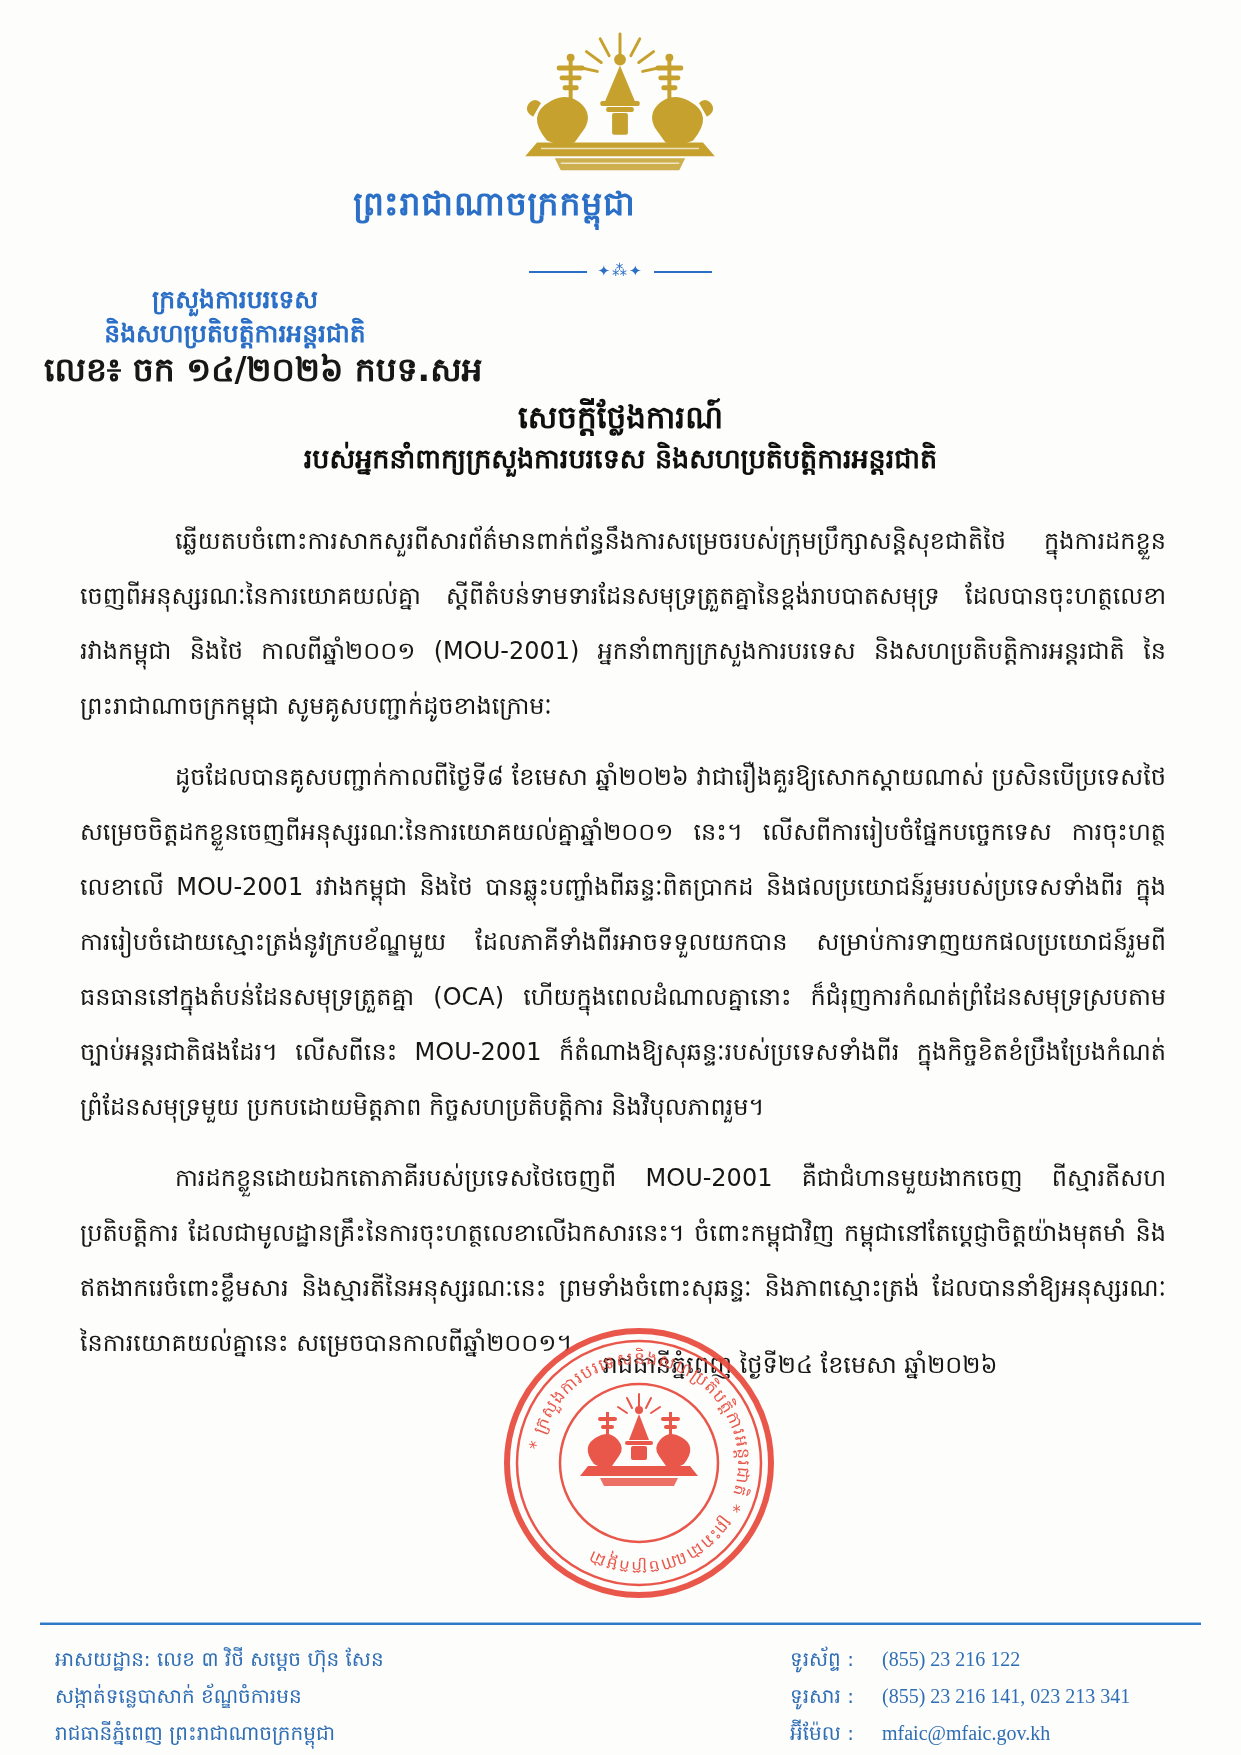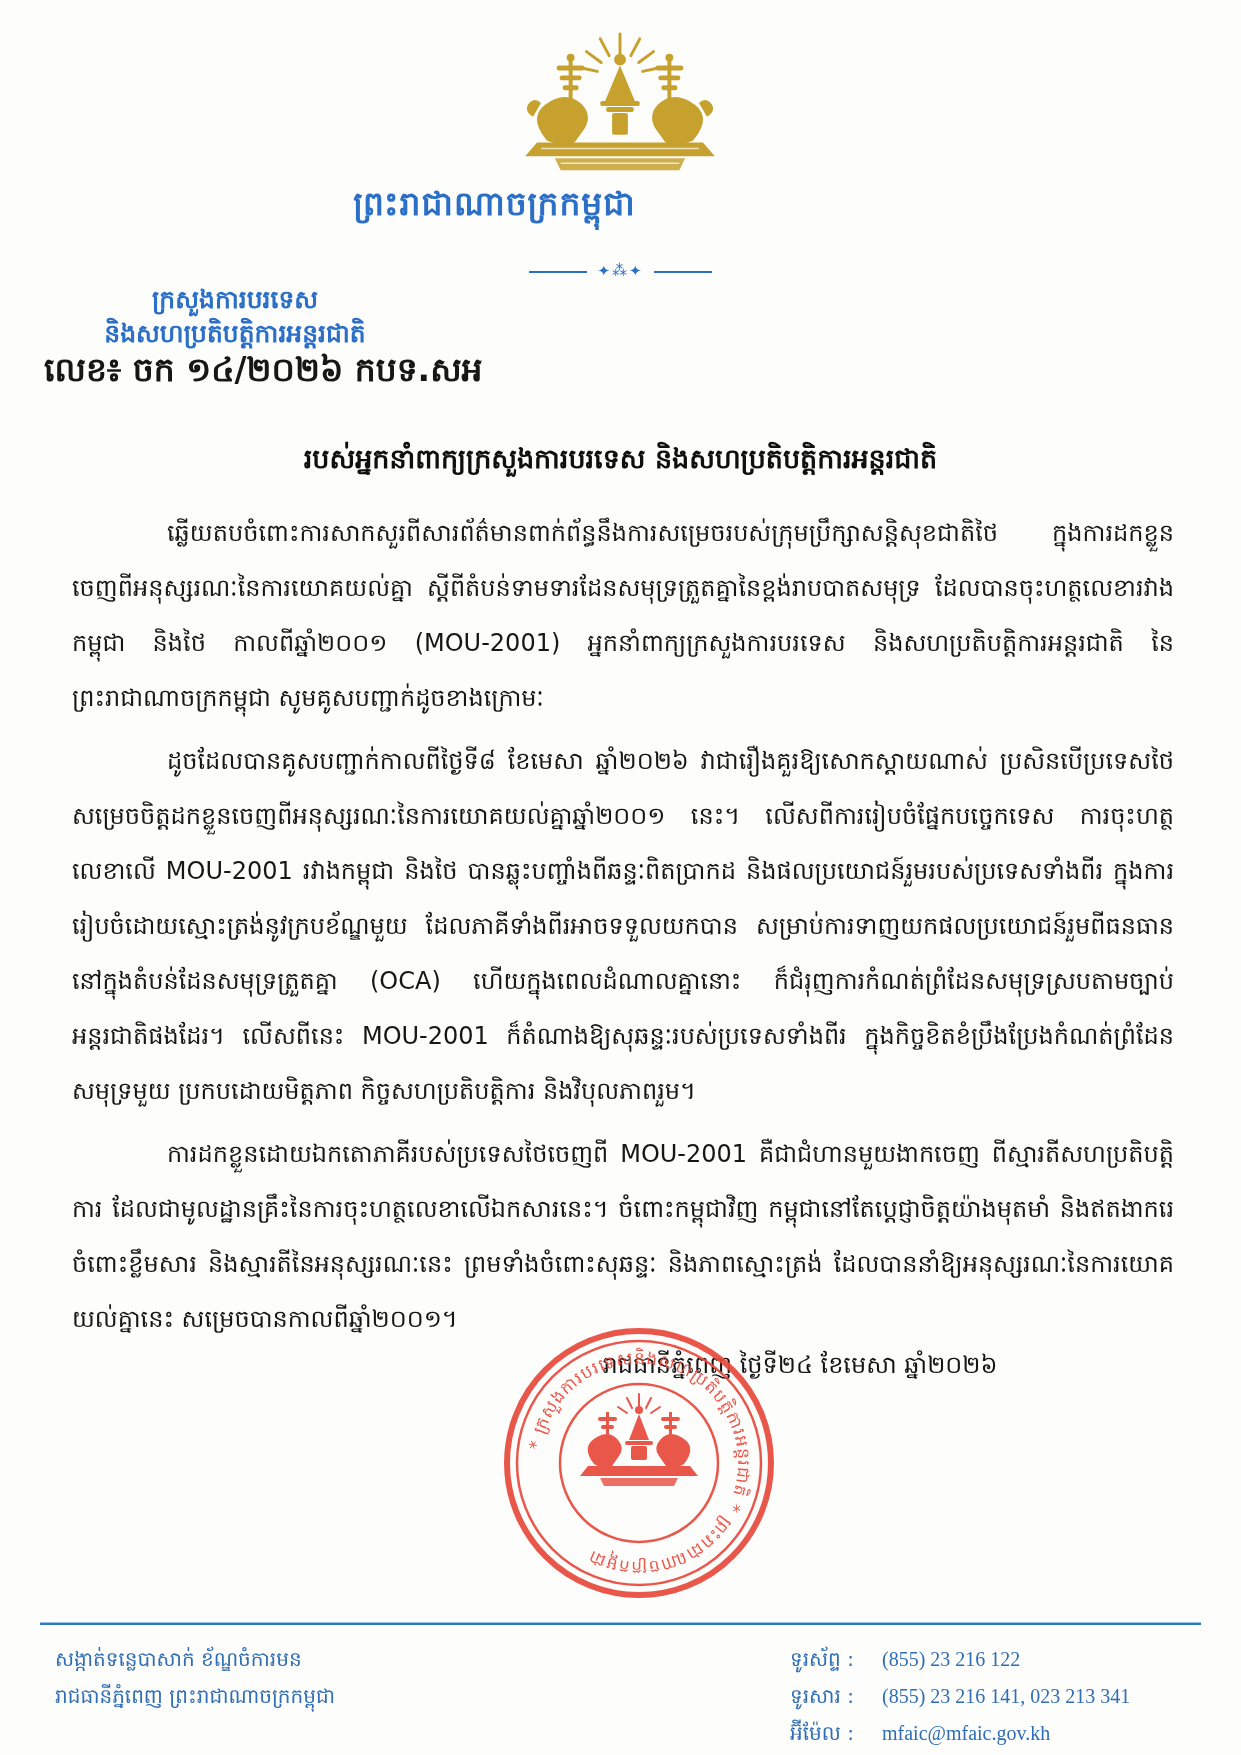--- a/index.html
+++ b/index.html
@@ -44,21 +44,21 @@
   }
   .doc-subtitle {
     position:absolute; left:0; top:442px; width:1241px; text-align:center;
     color:#0f0f0f; font-size:27px; font-weight:bold;
   }
   
   .body-text {
     position:absolute; left:64px; top:498px; width:1118px;
     color:#161616; font-size:24px; line-height:55px; text-align:justify;
   }
-  .body-text p { text-indent:95px; margin:8px; }
+  .body-text p { text-indent:95px; margin:16px; }
   
   .date-block {
     position:absolute; left:430px; top:1338px; width:740px; text-align:center;
     color:#151515; font-size:24px; line-height:55px;
   }
   .seal { position:absolute; left:498px; top:1322px; width:282px; height:282px; opacity:.92; }
   
   .footer-rule {
     position:absolute; left:40px; top:1622px; width:1161px; height:3px;
     background:#2e79c6; border-top:1px solid #9cc0e8;
@@ -115,20 +115,21 @@
 
   <div class="kingdom-line1">ព្រះរាជាណាចក្រកម្ពុជា</div>
   <div class="divider"><span>✦⁂✦</span></div>
 
   <div class="ministry-block">
     <div>ក្រសួងការបរទេស</div>
     <div>និងសហប្រតិបត្តិការអន្តរជាតិ</div>
   </div>
   <div class="ref-number">លេខ៖ ចក ១៤/២០២៦ កបទ.សអ</div>
 
+  <div class="doc-title">សេចក្តីថ្លែងការណ៍</div>
   <div class="doc-subtitle">របស់អ្នកនាំពាក្យក្រសួងការបរទេស និងសហប្រតិបត្តិការអន្តរជាតិ</div>
 
   <div class="body-text">
     <p>ឆ្លើយតបចំពោះការសាកសួរពីសារព័ត៌មានពាក់ព័ន្ធនឹងការសម្រេចរបស់ក្រុមប្រឹក្សាសន្តិសុខជាតិថៃ ក្នុងការដកខ្លួនចេញពីអនុស្សរណៈនៃការយោគយល់គ្នា ស្តីពីតំបន់ទាមទារដែនសមុទ្រត្រួតគ្នានៃខ្ពង់រាបបាតសមុទ្រ ដែលបានចុះហត្ថលេខារវាងកម្ពុជា និងថៃ កាលពីឆ្នាំ២០០១ (MOU-2001) អ្នកនាំពាក្យក្រសួងការបរទេស និងសហប្រតិបត្តិការអន្តរជាតិ នៃព្រះរាជាណាចក្រកម្ពុជា សូមគូសបញ្ជាក់ដូចខាងក្រោមៈ</p>
     <p>ដូចដែលបានគូសបញ្ជាក់កាលពីថ្ងៃទី៨ ខែមេសា ឆ្នាំ២០២៦ វាជារឿងគួរឱ្យសោកស្តាយណាស់ ប្រសិនបើប្រទេសថៃសម្រេចចិត្តដកខ្លួនចេញពីអនុស្សរណៈនៃការយោគយល់គ្នាឆ្នាំ២០០១ នេះ។ លើសពីការរៀបចំផ្នែកបច្ចេកទេស ការចុះហត្ថលេខាលើ MOU-2001 រវាងកម្ពុជា និងថៃ បានឆ្លុះបញ្ចាំងពីឆន្ទៈពិតប្រាកដ និងផលប្រយោជន៍រួមរបស់ប្រទេសទាំងពីរ ក្នុងការរៀបចំដោយស្មោះត្រង់នូវក្របខ័ណ្ឌមួយ ដែលភាគីទាំងពីរអាចទទួលយកបាន សម្រាប់ការទាញយកផលប្រយោជន៍រួមពីធនធាននៅក្នុងតំបន់ដែនសមុទ្រត្រួតគ្នា (OCA) ហើយក្នុងពេលដំណាលគ្នានោះ ក៏ជំរុញការកំណត់ព្រំដែនសមុទ្រស្របតាមច្បាប់អន្តរជាតិផងដែរ។ លើសពីនេះ MOU-2001 ក៏តំណាងឱ្យសុឆន្ទៈរបស់ប្រទេសទាំងពីរ ក្នុងកិច្ចខិតខំប្រឹងប្រែងកំណត់ព្រំដែនសមុទ្រមួយ ប្រកបដោយមិត្តភាព កិច្ចសហប្រតិបត្តិការ និងវិបុលភាពរួម។</p>
     <p>ការដកខ្លួនដោយឯកតោភាគីរបស់ប្រទេសថៃចេញពី MOU-2001 គឺជាជំហានមួយងាកចេញ ពីស្មារតីសហប្រតិបត្តិការ ដែលជាមូលដ្ឋានគ្រឹះនៃការចុះហត្ថលេខាលើឯកសារនេះ។ ចំពោះកម្ពុជាវិញ កម្ពុជានៅតែប្តេជ្ញាចិត្តយ៉ាងមុតមាំ និងឥតងាករេចំពោះខ្លឹមសារ និងស្មារតីនៃអនុស្សរណៈនេះ ព្រមទាំងចំពោះសុឆន្ទៈ និងភាពស្មោះត្រង់ ដែលបាននាំឱ្យអនុស្សរណៈនៃការយោគយល់គ្នានេះ សម្រេចបានកាលពីឆ្នាំ២០០១។</p>
   </div>
 
   <div class="date-block">
     <div>រាជធានីភ្នំពេញ ថ្ងៃទី២៤ ខែមេសា ឆ្នាំ២០២៦</div>
@@ -162,20 +163,21 @@
       <path d="M96 142 q-14 -18 3 -27 q12 -7 21 3 q7 8 1 16 l-7 10 q-11 3 -18 -2 Z"></path>
       <path d="M186 142 q14 -18 -3 -27 q-12 -7 -21 3 q-7 8 -1 16 l7 10 q11 3 18 -2 Z"></path>
       <path d="M90 144 h102 l8 10 h-118 Z"></path>
       <path d="M102 156 h78 l-4 8 h-70 Z" opacity="0.85"></path>
     </g>
   </svg>
 
   <div class="footer-rule"></div>
 
   <div class="footer-left">
+    <div>អាសយដ្ឋាន: លេខ ៣ វិថី សម្តេច ហ៊ុន សែន</div>
     <div>សង្កាត់ទន្លេបាសាក់ ខ័ណ្ឌចំការមន</div>
     <div>រាជធានីភ្នំពេញ ព្រះរាជាណាចក្រកម្ពុជា</div>
   </div>
 
   <div class="footer-right">
     <div class="frow">
       <span class="flabel">ទូរស័ព្ទ :</span>
       <span class="fvalue">(855) 23 216 122</span>
     </div>
     <div class="frow">

